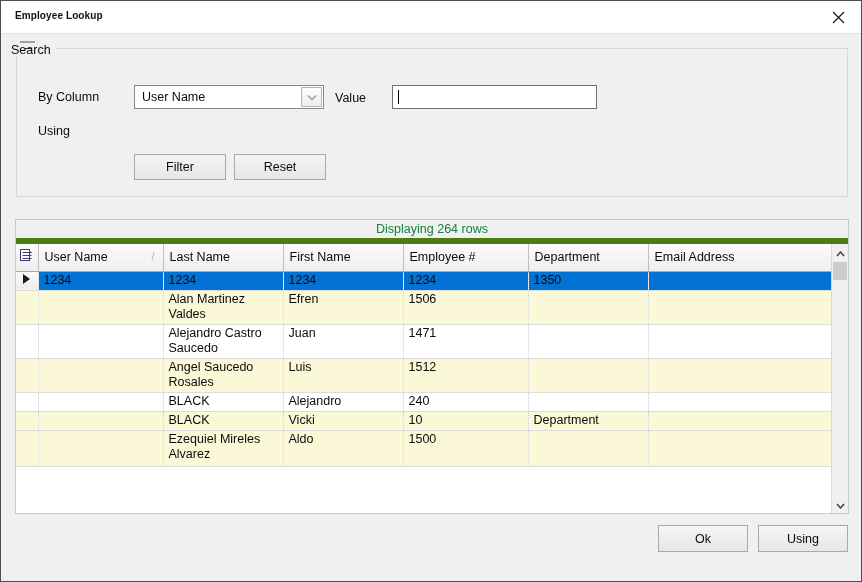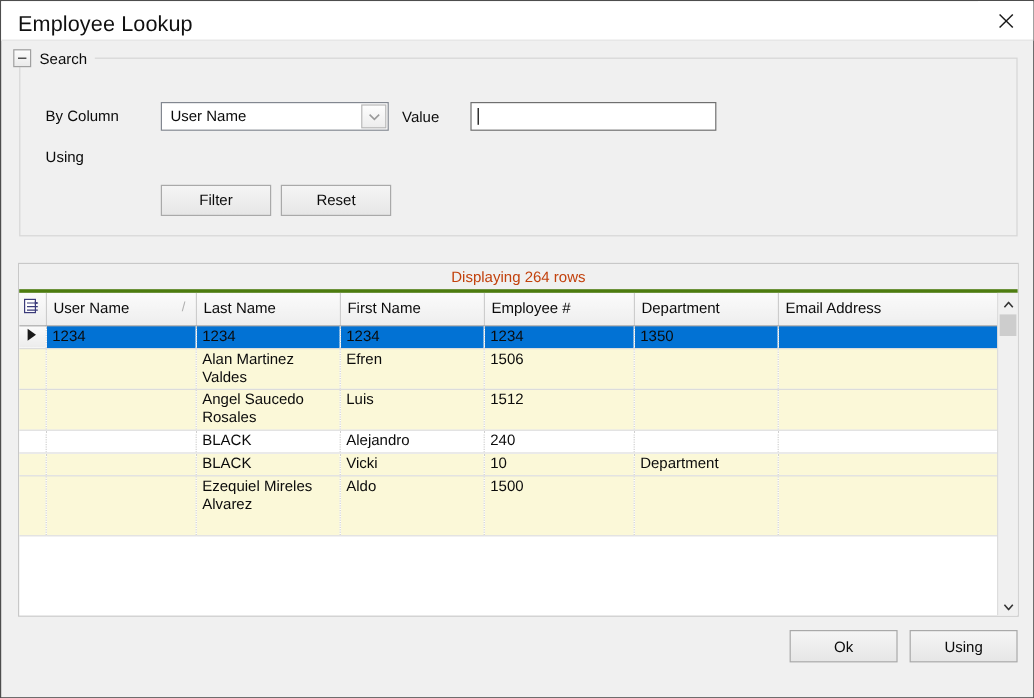--- a/index.html
+++ b/index.html
@@ -32,23 +32,24 @@
     left: 0; top: 0;
     width: 100%;
     height: 33px;
     background: #ffffff;
     box-sizing: border-box;
   }
   #title-text {
     position: absolute;
     left: 14px;
     top: 9px;
-    font-size: 18px;
+    font-size: 10px;
     color: #101010;
     letter-spacing: .1px;
+    font-weight: bold;
   }
   #close-btn {
     position: absolute;
     right: 0; top: 0;
     width: 46px; height: 32px;
     display: flex;
     align-items: center;
     justify-content: center;
     background: #ffffff;
     cursor: pointer;
@@ -75,20 +76,21 @@
   #group-legend {
     position: absolute;
     left: 10px;
     top: 40px;
     height: 15px;
     display: flex;
     align-items: center;
     background: #f0f0f0;
     padding-right: 6px;
     z-index: 3;
+    flex-direction: column;
   }
   #collapse-box {
     width: 15px; height: 15px;
     box-sizing: border-box;
     border: 1px solid #a0a0a0;
     background: linear-gradient(#fcfcfc, #eaeaea);
     position: relative;
     cursor: pointer;
     margin-right: 7px;
   }
@@ -194,26 +196,26 @@
     width: 834px;
     height: 295px;
     box-sizing: border-box;
     border: 1px solid #c8c8c8;
     background: #ffffff;
   }
   #grid-status {
     height: 24px;
     box-sizing: border-box;
     background: #f0f0f0;
-    border-bottom: 3px solid #4d7c0f;
+    border-bottom: 6px solid #4d7c0f;
     display: flex;
     align-items: center;
     justify-content: center;
     font-size: 12.5px;
-    color: #c2410c;
+    color: #15803d;
   }
   #grid-scroll-area {
     position: relative;
     height: 269px;
     overflow: hidden;
   }
   table#grid {
     border-collapse: collapse;
     width: 818px;
     table-layout: fixed;
@@ -424,20 +426,29 @@
             </tr>
             <tr class="alt" style="height: 24px;">
               <td class="rowhdr"></td>
               <td></td>
               <td>Alan Martinez Valdes</td>
               <td>Efren</td>
               <td>1506</td>
               <td></td>
               <td></td>
             </tr>
+            <tr class="plain" style="height: 34px;">
+              <td class="rowhdr"></td>
+              <td></td>
+              <td>Alejandro Castro Saucedo</td>
+              <td>Juan</td>
+              <td>1471</td>
+              <td></td>
+              <td></td>
+            </tr>
             <tr class="alt" style="height: 34px;">
               <td class="rowhdr"></td>
               <td></td>
               <td>Angel Saucedo Rosales</td>
               <td>Luis</td>
               <td>1512</td>
               <td></td>
               <td></td>
             </tr>
             <tr class="plain" style="height: 18px;">
@@ -451,21 +462,21 @@
             </tr>
             <tr class="alt" style="height: 18px;">
               <td class="rowhdr"></td>
               <td></td>
               <td>BLACK</td>
               <td>Vicki</td>
               <td>10</td>
               <td>Department</td>
               <td></td>
             </tr>
-            <tr class="alt" style="height: 50px;">
+            <tr class="alt" style="height: 36px;">
               <td class="rowhdr"></td>
               <td></td>
               <td>Ezequiel Mireles Alvarez</td>
               <td>Aldo</td>
               <td>1500</td>
               <td></td>
               <td></td>
             </tr>
           </tbody>
       </table>

